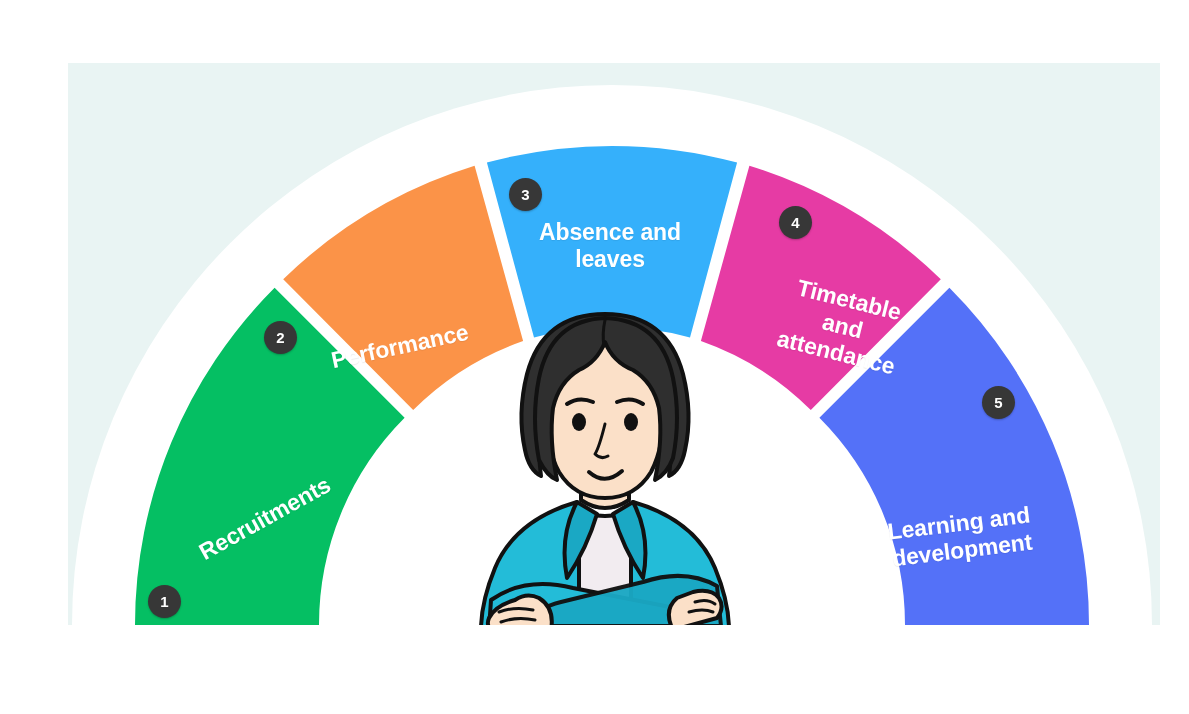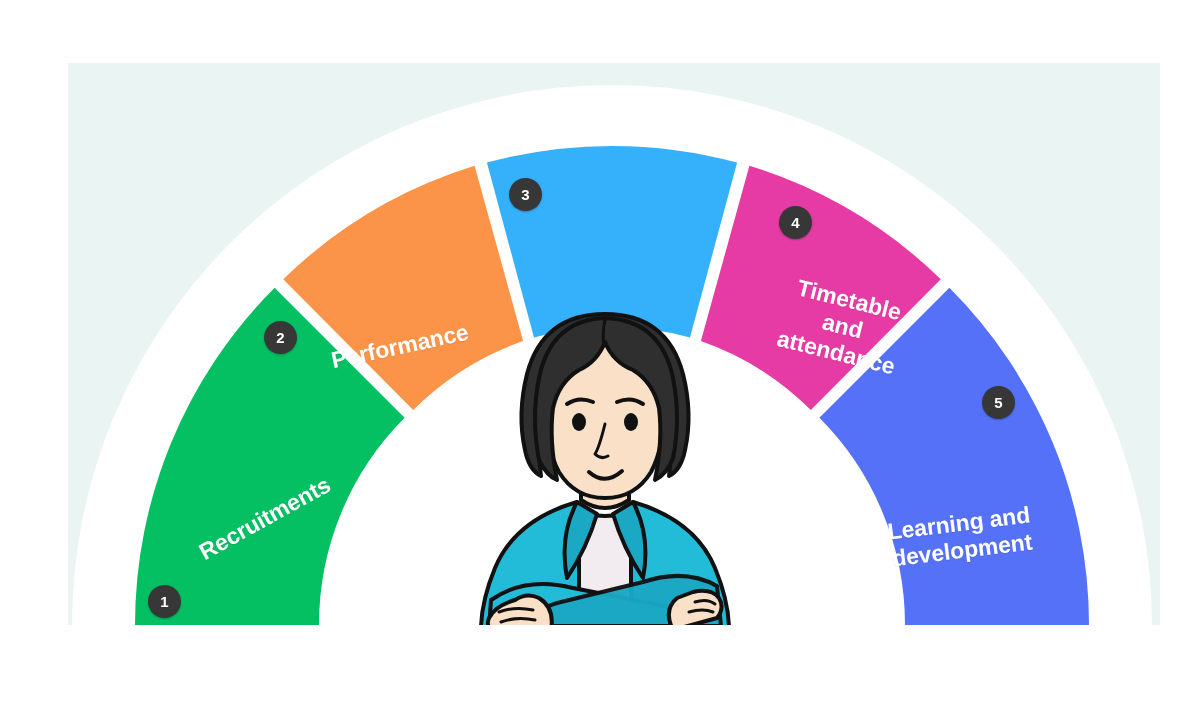--- a/index.html
+++ b/index.html
@@ -202,20 +202,22 @@
     </svg>
 
     <div class="labels">
 
       <div class="seg-label" id="label-1" style="color: rgb(255, 255, 255);">Recruitments</div>
       <div class="badge" id="badge-1" style="background: rgb(55, 55, 55); color: rgb(255, 255, 255);">1</div>
 
       <div class="seg-label" id="label-2" style="color: rgb(255, 255, 255);">Performance</div>
       <div class="badge" id="badge-2" style="background: rgb(55, 55, 55); color: rgb(255, 255, 255);">2</div>
 
+      <div class="seg-label" id="label-3" style="color: rgb(255, 255, 255);">Absence and
+leaves</div>
       <div class="badge" id="badge-3" style="background: rgb(55, 55, 55); color: rgb(255, 255, 255);">3</div>
 
       <div class="seg-label" id="label-4" style="color: rgb(255, 255, 255);">Timetable
 and
 attendance</div>
       <div class="badge" id="badge-4" style="background: rgb(55, 55, 55); color: rgb(255, 255, 255);">4</div>
 
       <div class="seg-label" id="label-5" style="color: rgb(255, 255, 255);">Learning and
 development</div>
       <div class="badge" id="badge-5" style="background: rgb(55, 55, 55); color: rgb(255, 255, 255);">5</div>

